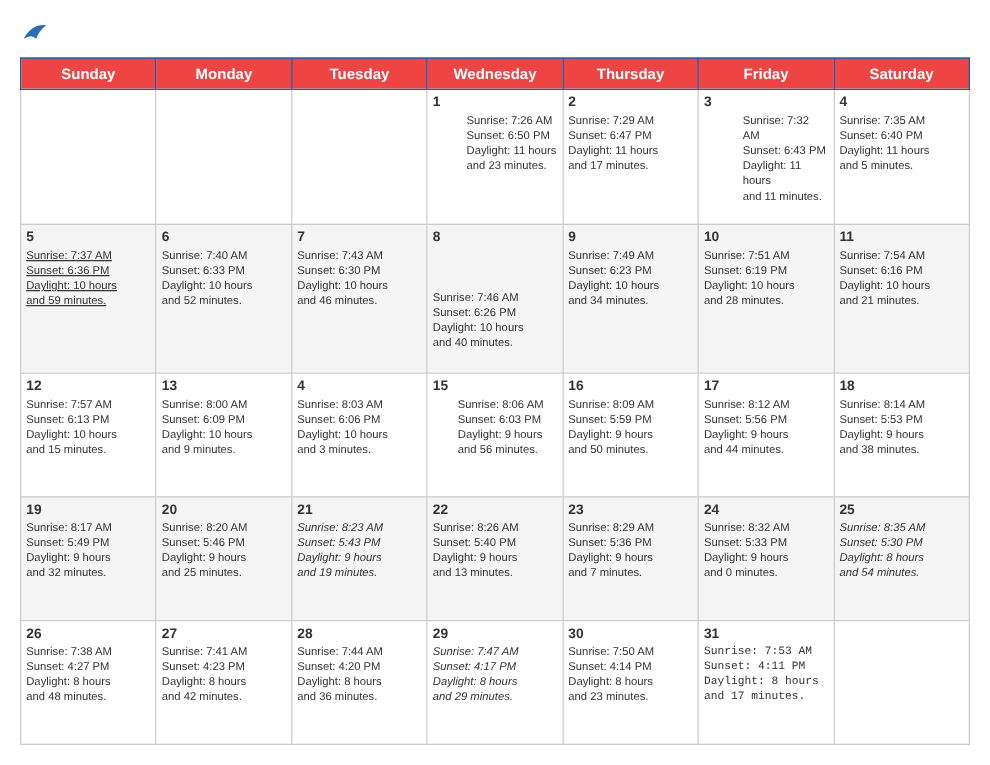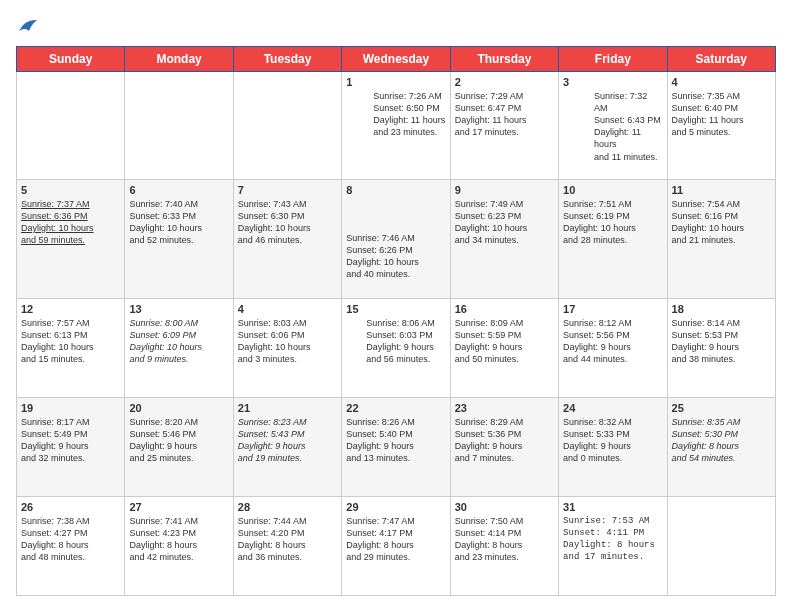--- a/index.html
+++ b/index.html
@@ -206,21 +206,21 @@
         <tr>
           <td>
             <span class="day-number">12</span>
             <div class="cell-text" style="white-space: pre-wrap;">Sunrise: 7:57 AM
 Sunset: 6:13 PM
 Daylight: 10 hours
 and 15 minutes.</div>
           </td>
           <td>
             <span class="day-number">13</span>
-            <div class="cell-text" style="white-space: pre-wrap; font-style: italic;">Sunrise: 8:00 AM
+            <div class="cell-text" style="white-space: pre-wrap;">Sunrise: 8:00 AM
 Sunset: 6:09 PM
 Daylight: 10 hours
 and 9 minutes.</div>
           </td>
           <td>
             <span class="day-number">4</span>
             <div class="cell-text" style="white-space: pre-wrap;">Sunrise: 8:03 AM
 Sunset: 6:06 PM
 Daylight: 10 hours
 and 3 minutes.</div>
@@ -322,21 +322,21 @@
           </td>
           <td>
             <span class="day-number">28</span>
             <div class="cell-text" style="white-space: pre-wrap;">Sunrise: 7:44 AM
 Sunset: 4:20 PM
 Daylight: 8 hours
 and 36 minutes.</div>
           </td>
           <td>
             <span class="day-number">29</span>
-            <div class="cell-text" style="white-space: pre-wrap;">Sunrise: 7:47 AM
+            <div class="cell-text" style="white-space: pre-wrap; font-style: italic;">Sunrise: 7:47 AM
 Sunset: 4:17 PM
 Daylight: 8 hours
 and 29 minutes.</div>
           </td>
           <td>
             <span class="day-number">30</span>
             <div class="cell-text" style="white-space: pre-wrap;">Sunrise: 7:50 AM
 Sunset: 4:14 PM
 Daylight: 8 hours
 and 23 minutes.</div>

